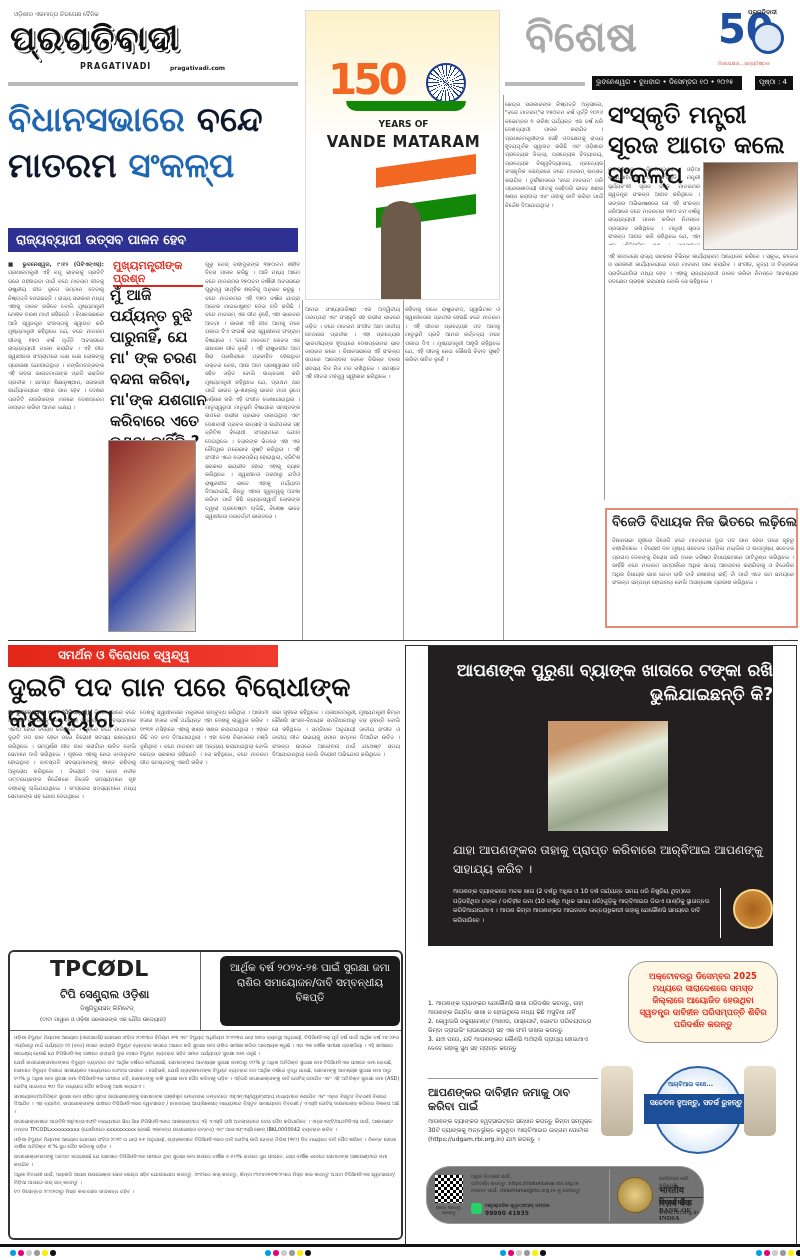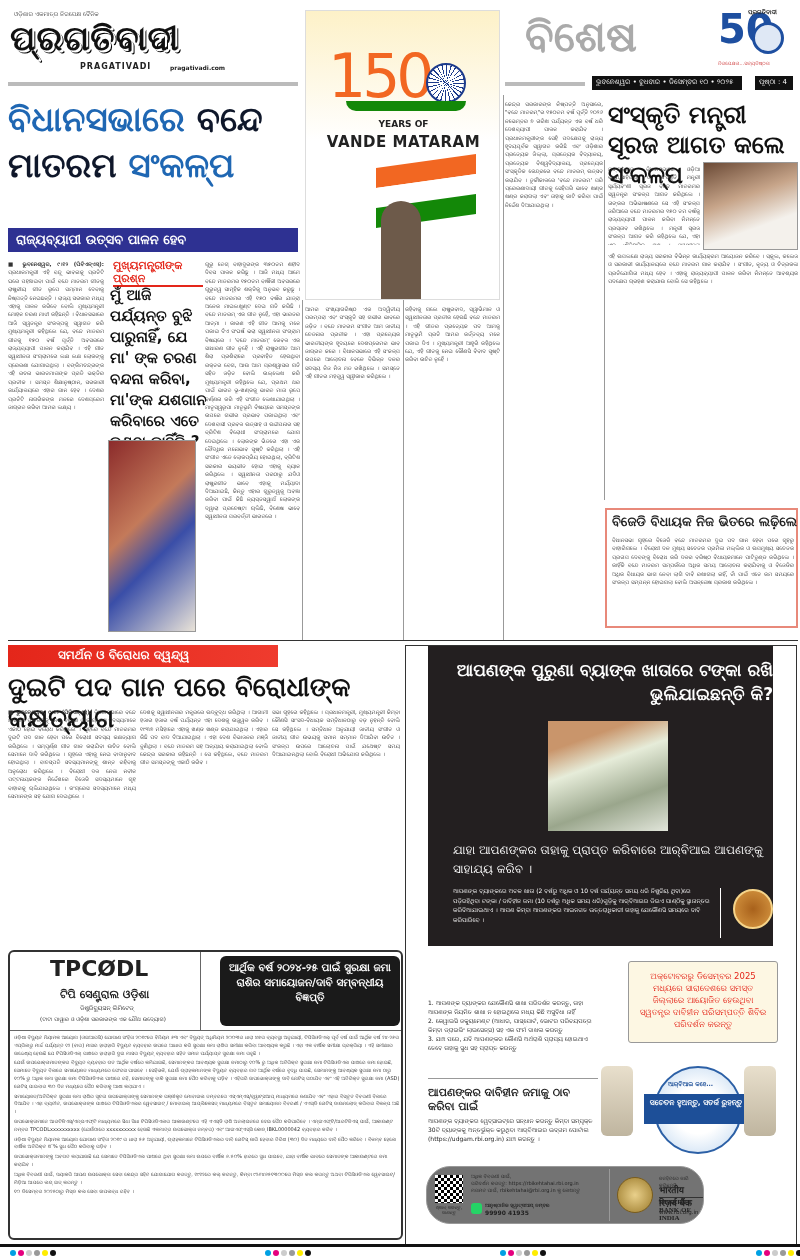--- a/index.html
+++ b/index.html
@@ -16,21 +16,21 @@
   .grey-rule2{left:505px;top:82px;width:80px;height:4px;background:#bbb}
   .dateline{left:592px;top:76px;width:150px;height:14px;background:#111;color:#fff;font-size:7px;padding:2px 4px}
   .pageno{left:755px;top:76px;width:38px;height:14px;background:#111;color:#fff;font-size:7px;padding:2px 4px}
   .fifty{left:718px;top:8px;width:75px;height:62px}
   .fifty .num{font-size:40px;font-weight:bold;color:#1e4fa0;line-height:42px}
   .fifty .seal{left:34px;top:14px;width:32px;height:32px;border-radius:50%;border:3px solid #1e4fa0;background:#dfe8f5}
   .fifty .sub{left:0;top:52px;font-size:5px;color:#c33}
   .fifty .brand{left:30px;top:0;font-size:6px;font-weight:bold}
   
   #vm-image{left:305px;top:10px;width:195px;height:290px;background:linear-gradient(#fdf1c8,#fff 45%,#fff);border:1px solid #ddd;overflow:hidden}
-  .vm-150{left:22px;top:30px;font-size:60px;font-weight:normal;color:#f26722;letter-spacing:-4px}
+  .vm-150{left:22px;top:44px;font-size:42px;font-weight:bold;color:#f26722;letter-spacing:-4px}
   .vm-chakra{left:120px;top:52px;width:40px;height:40px;border-radius:50%;border:2px solid #1d3b8c;background:repeating-conic-gradient(#1d3b8c 0 4deg,#fff 4deg 15deg)}
   .vm-green{left:40px;top:90px;width:120px;height:10px;background:#138808;border-radius:0 0 40px 40px}
   .vm-years{left:0;top:108px;width:195px;text-align:center;font-size:9px;font-weight:bold}
   .vm-title{left:0;top:122px;width:195px;text-align:center;font-size:15px;font-weight:bold;letter-spacing:.5px}
   .vm-flag{left:70px;top:150px;width:100px;height:60px;transform:skewY(-8deg)}
   .vm-flag div{height:20px}
   .vm-fig{left:75px;top:190px;width:40px;height:100px;background:#6d5a4a;border-radius:20px 20px 0 0}
   
   .h-main{left:8px;top:96px;width:290px;font-size:34px;font-weight:bold;line-height:46px}
   .h-blue{color:#1f67b3}
@@ -53,35 +53,35 @@
   .rbi-h{left:0;top:12px;width:345px;text-align:right;color:#fff;font-size:17px;line-height:24px;font-weight:bold}
   .rbi-money{left:120px;top:75px;width:120px;height:110px;background:linear-gradient(160deg,#c9956b 20%,#e6ecd9 40%,#9aa68c 70%,#e1e5da)}
   .rbi-help{left:25px;top:195px;color:#fff;font-size:12px;line-height:19px}
   .rbi-body{left:25px;top:240px;width:260px;color:#fff;font-size:6px;line-height:9.5px}
   .rbi-seal{left:305px;top:243px;width:40px;height:40px;border-radius:50%;background:radial-gradient(#a8611b,#d99a44);border:2px solid #f5d48a}
   .rbi-vline{left:292px;top:242px;width:1px;height:50px;background:#fff}
   .steps-h{left:22px;top:305px;color:#1f67b3;font-size:17px;font-weight:bold;line-height:20px}
   .steps{left:22px;top:352px;width:170px;font-size:6px;line-height:9px}
   .claim-h{left:22px;top:440px;font-size:11px;font-weight:bold;line-height:14px}
   .claim-b{left:22px;top:470px;width:170px;font-size:6px;line-height:9px}
-  .bubble{left:222px;top:315px;width:150px;height:82px;background:#fdf7e3;border:1px solid #999;border-radius:3px;padding:8px;text-align:center;font-size:8.5px;line-height:12px;font-weight:normal;color:#e4261a}
+  .bubble{left:222px;top:315px;width:150px;height:82px;background:#fdf7e3;border:1px solid #999;border-radius:19px;padding:8px;text-align:center;font-size:8.5px;line-height:12px;font-weight:bold;color:#e4261a}
   .mascot{width:32px;height:70px;background:linear-gradient(#e8dfcc,#bfb59f);border-radius:6px}
   .badge{left:248px;top:420px;width:88px;height:88px;border-radius:50%;background:radial-gradient(#fff 40%,#bcd5ef);border:2px solid #2c60a6}
   .ribbon{left:238px;top:448px;width:110px;height:30px;background:#1d4f98;color:#fff;font-size:7.5px;text-align:center;padding:4px;font-weight:bold}
   .contact{left:20px;top:520px;width:278px;height:58px;background:#737373;border:1px solid #999;border-radius:24px}
   .qr{left:8px;top:8px;width:28px;height:28px;background:repeating-conic-gradient(#000 0 25%,#fff 0 50%) 0 0/6px 6px}
   .rbi-logo{left:190px;top:10px;width:36px;height:36px;border-radius:50%;background:radial-gradient(#e9d08b,#9b7a2b);border:1px solid #7a5c1c}
   .wa{left:44px;top:36px;width:11px;height:11px;background:#25d366;border-radius:3px}
   
   #tpcodl{left:8px;top:950px;width:395px;height:290px;border:2px solid #333;border-radius:6px}
   .tp-logo{left:40px;top:4px;font-size:22px;font-weight:bold;color:#222}
   .tp-od{left:50px;top:36px;font-size:11px;font-weight:bold}
   .tp-sub{left:70px;top:52px;font-size:6px}
   .tp-note{left:30px;top:64px;font-size:5.5px}
-  .tp-black{left:210px;top:4px;width:180px;height:70px;background:#1a1a1a;color:#fff;border-radius:6px;font-size:10.5px;line-height:15px;font-weight:bold;text-align:center;padding:4px}
+  .tp-black{left:210px;top:4px;width:180px;height:70px;background:#1a1a1a;color:#fff;border-radius:6px;font-size:10.5px;line-height:15px;font-weight:normal;text-align:center;padding:4px}
   .tp-vd{left:190px;top:0;width:1px;height:78px;background:#666}
   .tp-hd{left:0;top:78px;width:391px;height:1px;background:#666}
   .tp-body{left:4px;top:82px;width:386px;font-size:5px;line-height:7.8px;color:#333}
   .cmyk{display:flex;gap:2px}
   .cmyk span{width:6px;height:6px;border-radius:50%}
   .footer-rule{left:0;top:1244px;width:800px;height:3px;background:#111}
 </style>
 </head>
 <body>
 

